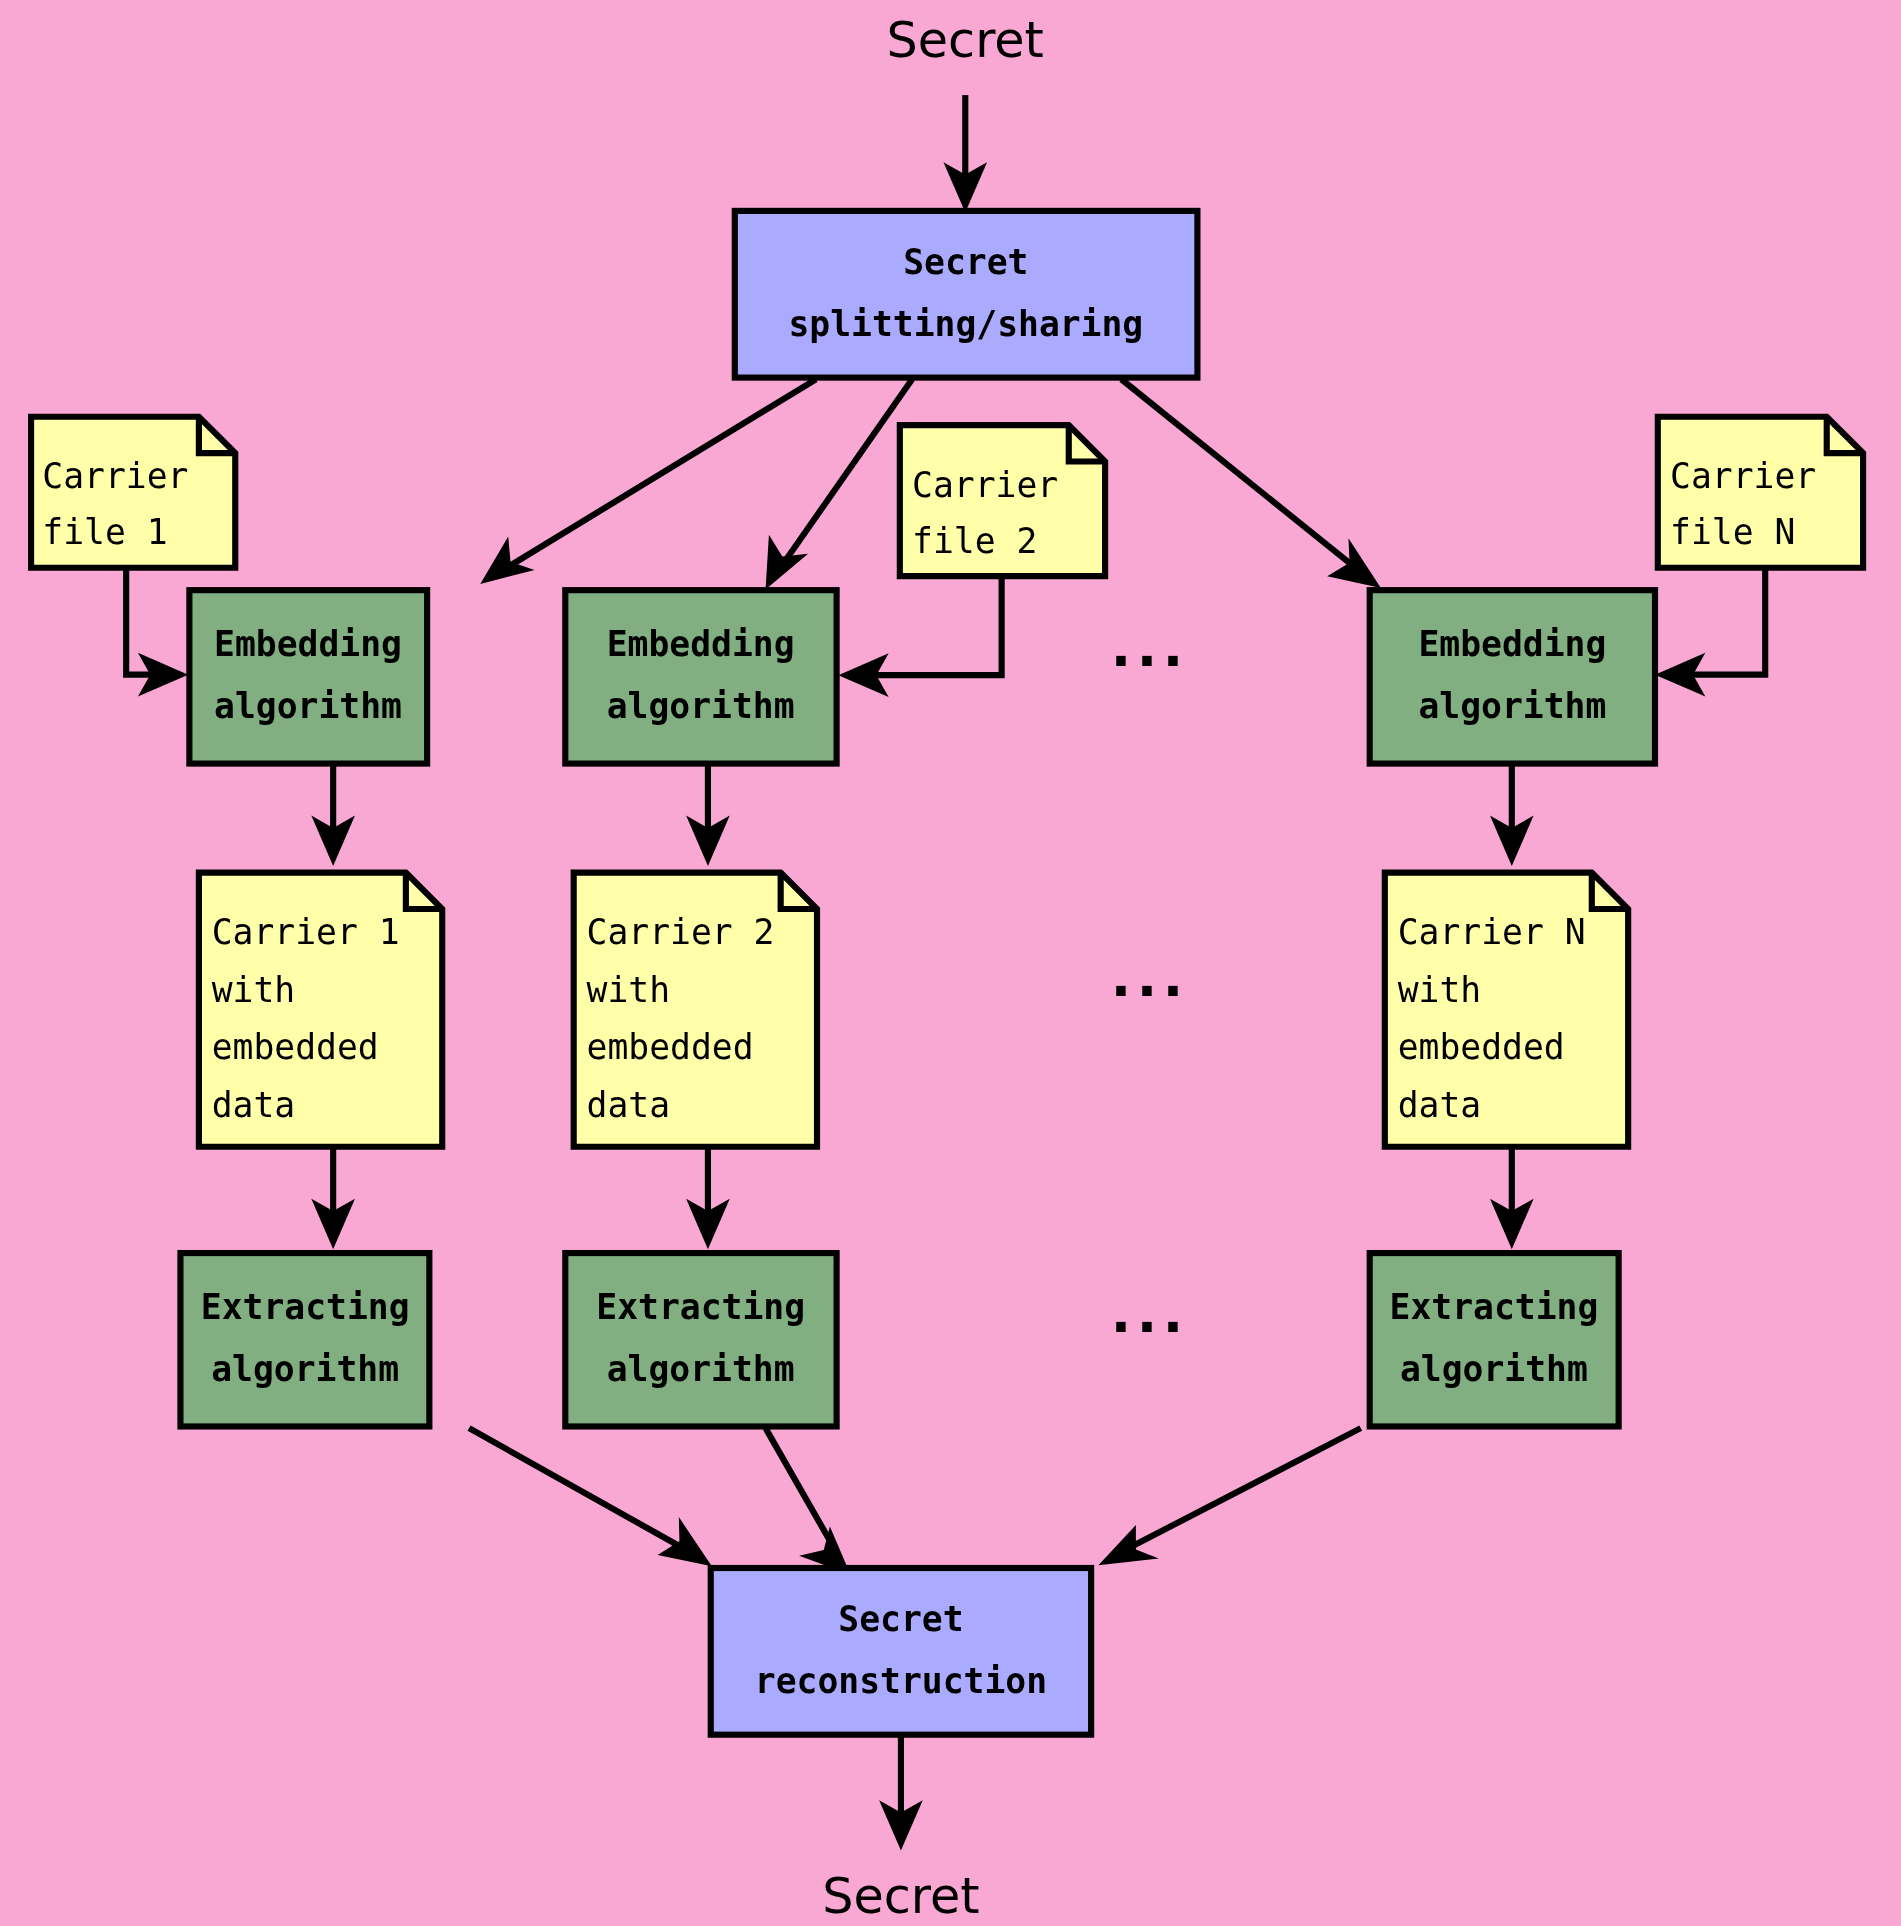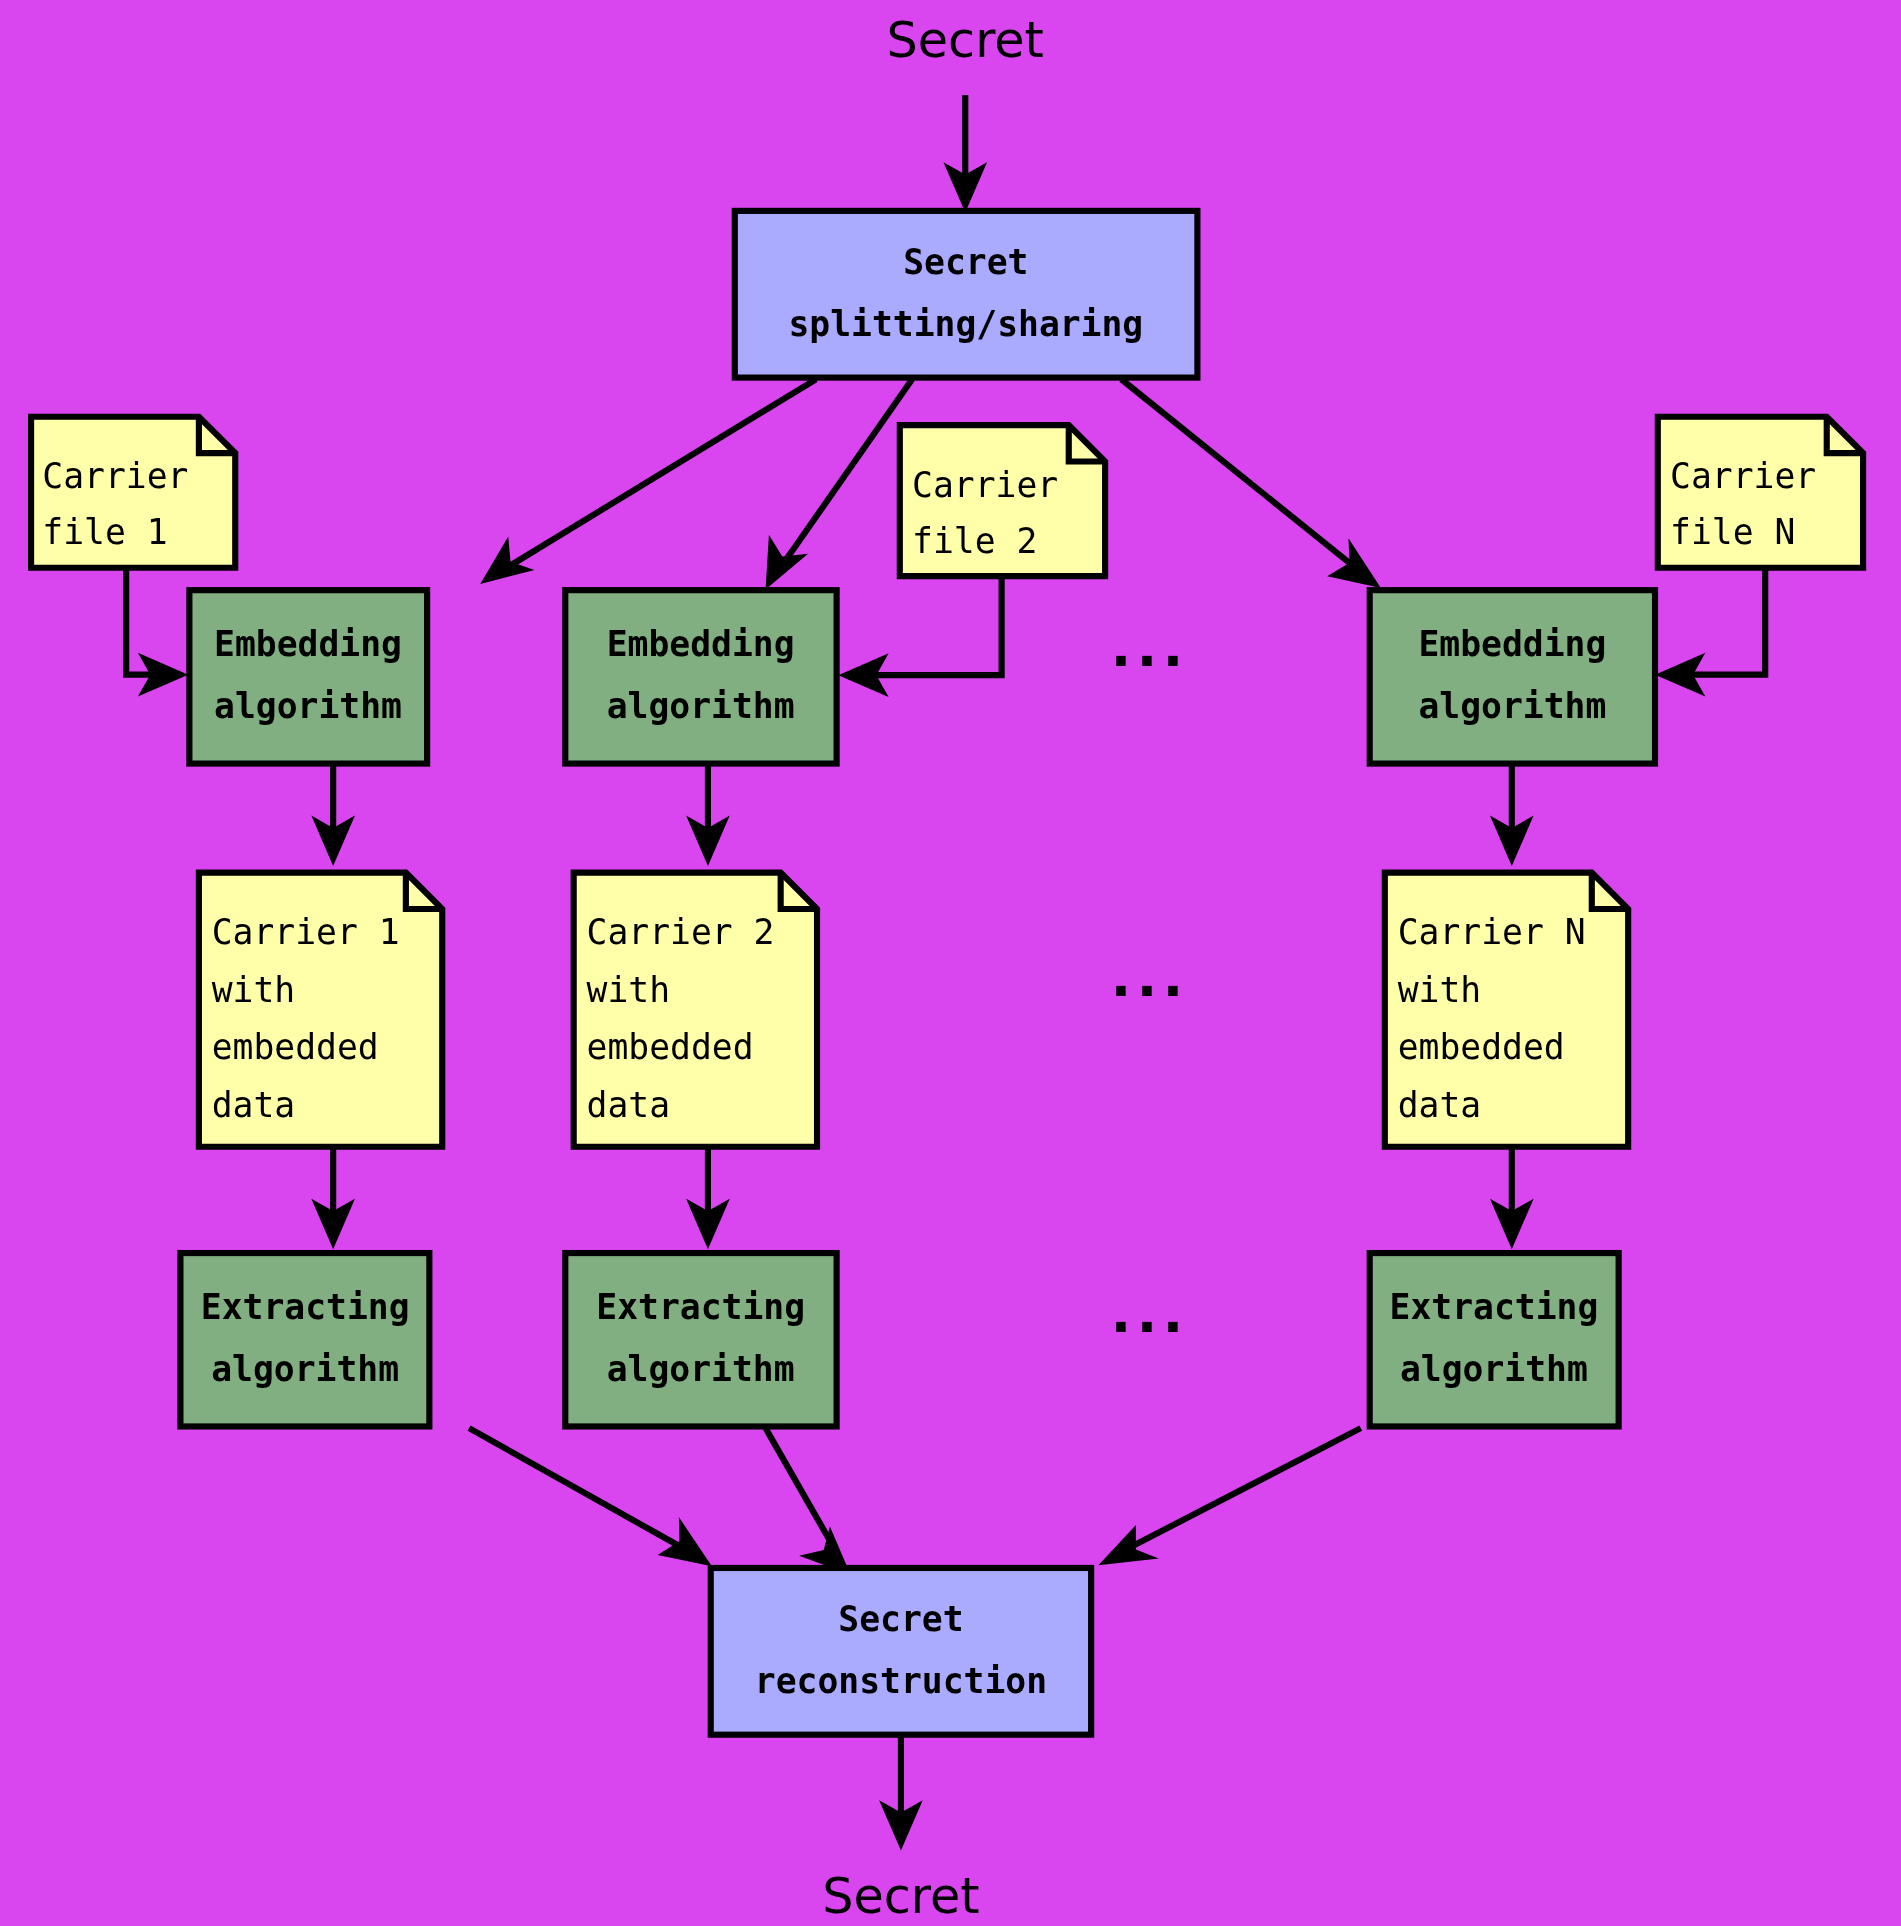--- a/index.html
+++ b/index.html
@@ -4,21 +4,21 @@
 <style>
   html, body {
     margin: 0;
     padding: 0;
     background: #ffffff;
   }
   #stage {
     position: relative;
     width: 1902px;
     height: 1926px;
-    background: #d946ef;
+    background: #f9a8d4;
     overflow: hidden;
   }
   svg.diagram {
     position: absolute;
     top: 0;
     left: 0;
     width: 1902px;
     height: 1926px;
     display: block;
   }

